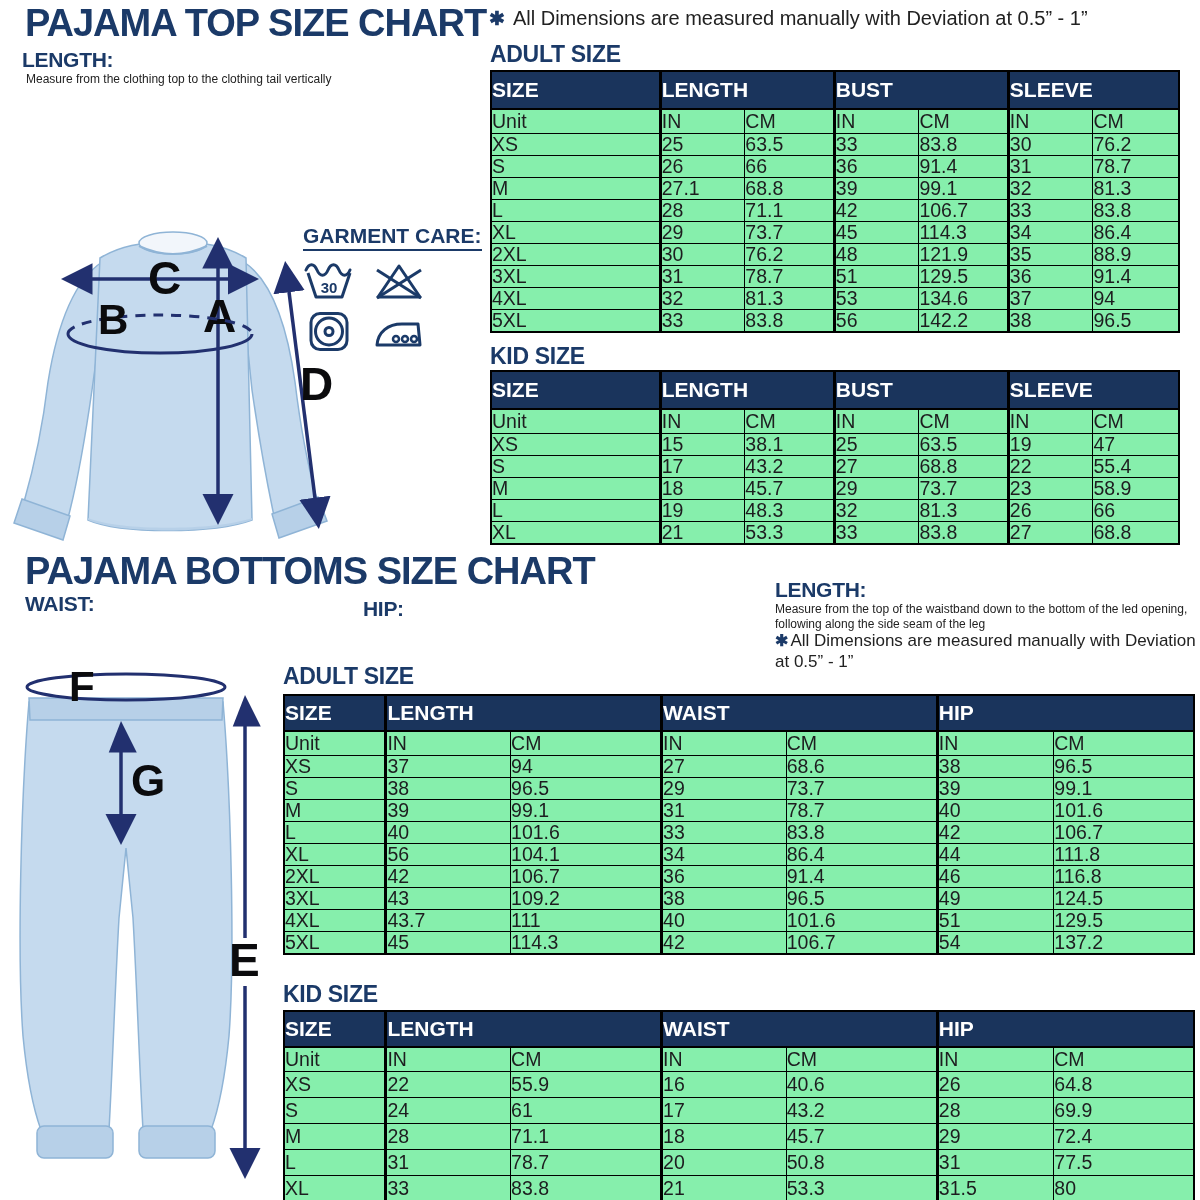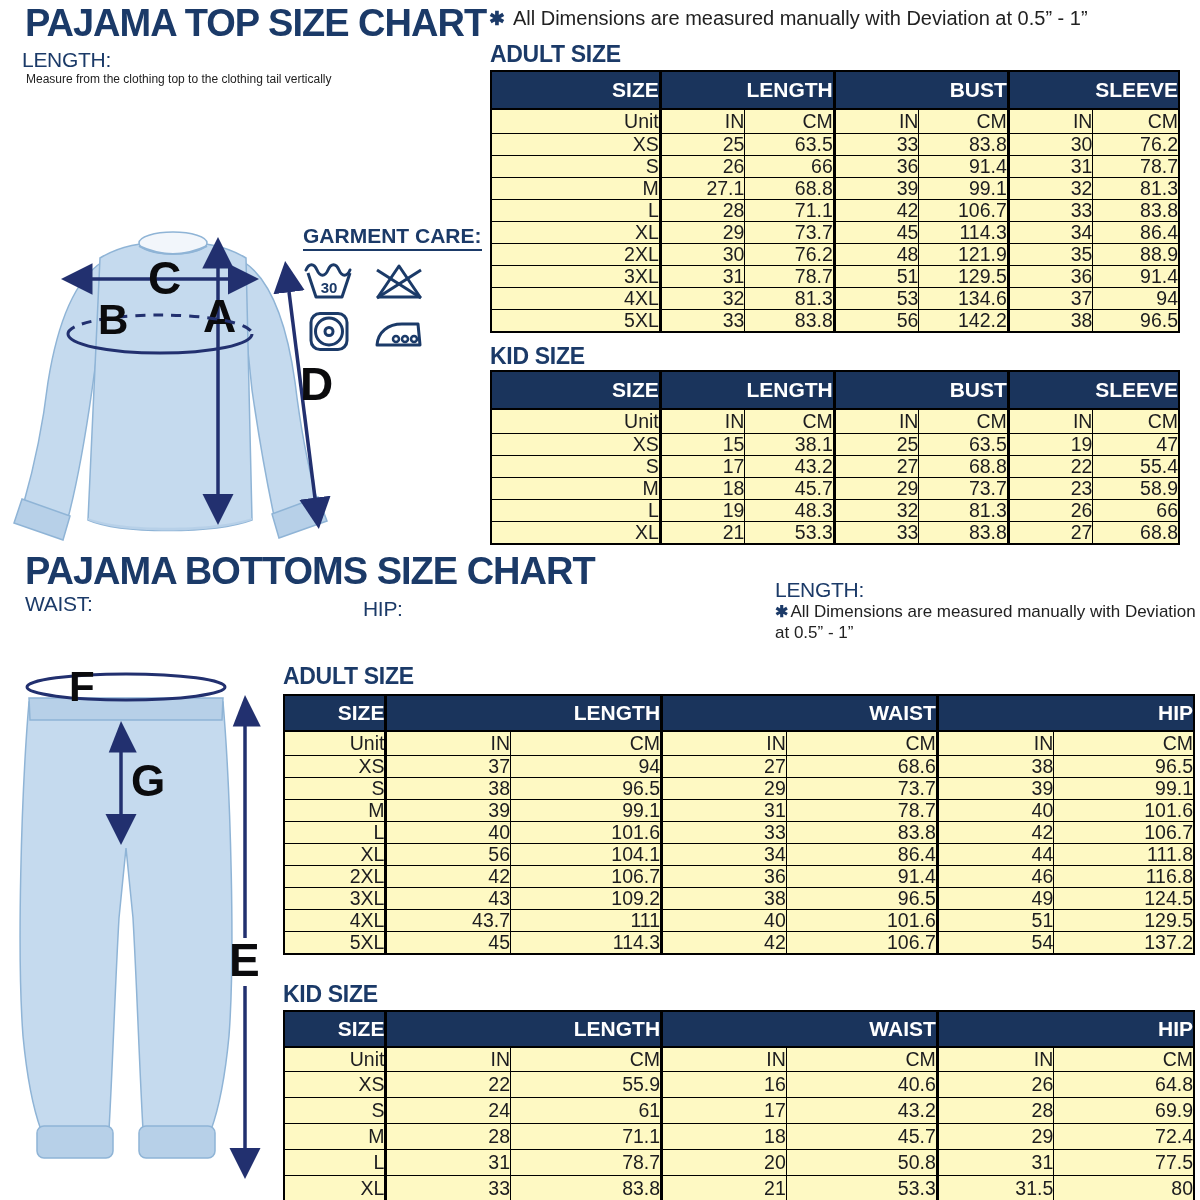--- a/index.html
+++ b/index.html
@@ -12,29 +12,29 @@
     --arrow:#22306f;
   }
   *{box-sizing:border-box;margin:0;padding:0}
   body{
     width:1200px;height:1200px;position:relative;overflow:hidden;
     background:#fff;color:var(--ink);
     font-family:"Liberation Sans",sans-serif;
   }
   .abs{position:absolute}
   .big-title{font-size:38px;font-weight:bold;color:var(--navy);letter-spacing:-1px;white-space:nowrap}
-  .m-label{font-size:21px;font-weight:normal;color:var(--navy);letter-spacing:-0.3px}
+  .m-label{font-size:21px;font-weight:bold;color:var(--navy);letter-spacing:-0.3px}
   .m-desc{font-size:12px;line-height:1.22;color:#222}
   .measure-block{margin-bottom:6px}
   .disc{font-size:20px;color:#222;white-space:nowrap}
   .star{color:var(--navy);font-weight:bold;font-size:19px;margin-right:8px}
   .sec-label{font-size:23px;font-weight:bold;color:var(--navy);letter-spacing:-0.3px}
   .care-title{font-size:21px;font-weight:bold;color:var(--navy);border-bottom:2px solid var(--navy);display:inline-block;padding-bottom:1px}
   .care-grid{margin-top:10px;display:grid;grid-template-columns:52px 52px;column-gap:18px;row-gap:10px}
-  table.size-table{border-collapse:collapse;table-layout:fixed;width:100%;text-align:right;background:#fef9c3;border:2px solid #000}
+  table.size-table{border-collapse:collapse;table-layout:fixed;width:100%;text-align:left;background:#86efac;border:2px solid #000}
   table.size-table th,table.size-table td{border:1px solid #000;overflow:hidden;white-space:nowrap}
   tr.group-row th{background:var(--hdr);color:#fff;font-size:21px;font-weight:bold;height:38px;border-bottom:2px solid #000}
   table.bt tr.group-row th{height:36px}
   tr.unit-row td{font-size:19.5px;height:24px}
   tbody td{font-size:19.5px;height:21px;line-height:21px}
   table.bk tbody td{height:25px;line-height:25px}
   .gsep{border-left:3px solid #000 !important}
   svg text.dl{font-weight:bold;fill:#0b0b0d;font-family:"Liberation Sans",sans-serif}
 </style>
 </head>
@@ -314,20 +314,21 @@
 <div class="abs big-title" style="left:25px;top:550px">PAJAMA BOTTOMS SIZE CHART</div>
 
 <div class="abs" style="left:25px;top:592px;width:330px">
   <div class="m-label">WAIST:</div>
 </div>
 <div class="abs" style="left:363px;top:597px;width:410px">
   <div class="m-label">HIP:</div>
 </div>
 <div class="abs" style="left:775px;top:578px;width:425px">
   <div class="m-label">LENGTH:</div>
+  <div class="m-desc">Measure from the top of the waistband down to the bottom of the led opening, following along the side seam of the leg</div>
   <div class="m-desc" style="font-size:17px">
     <span class="star" style="font-size:16px;margin-right:2px">✱</span><span>All Dimensions are measured manually with Deviation at 0.5” - 1”</span>
   </div>
 </div>
 
 <svg class="abs" style="left:3px;top:656px" width="272" height="544" viewBox="0 0 272 544">
   <defs>
     <marker id="pe" markerWidth="9" markerHeight="9" refX="7" refY="4.5" orient="auto">
         <path d="M0,0 L9,4.5 L0,9 Z" fill="#22306f"></path>
       </marker>

